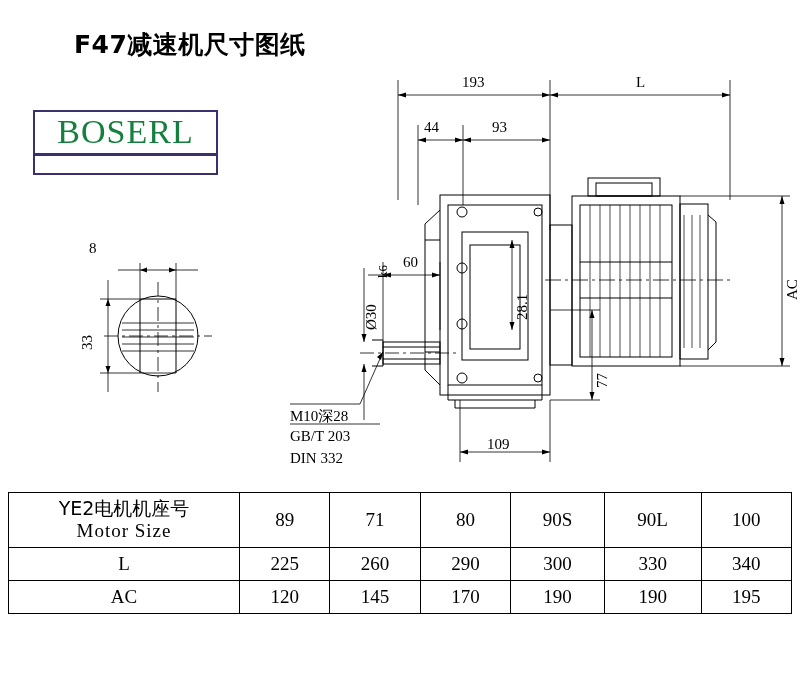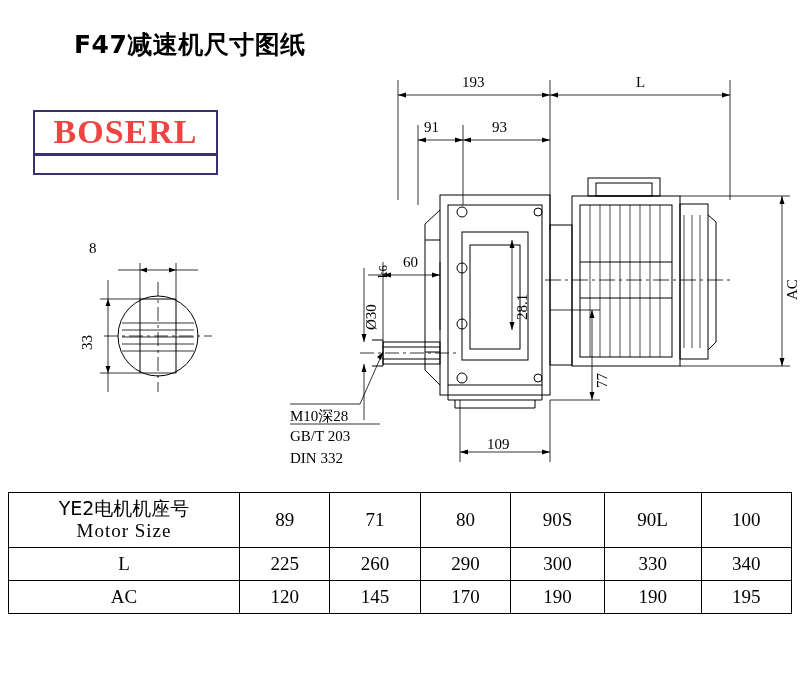--- a/index.html
+++ b/index.html
@@ -49,22 +49,22 @@
     height: 44px;
     border-bottom: 3px solid #3b2f6e;
     box-sizing: border-box;
     display: flex;
     align-items: center;
     justify-content: center;
   }
   .logo-text {
     font-family: "Liberation Serif", serif;
     font-size: 34px;
-    font-weight: bold;
-    color: #ef4444;
+    font-weight: normal;
+    color: #15803d;
     letter-spacing: 1px;
     line-height: 1;
     padding-bottom: 2px;
   }
   
   .lbl {
     position: absolute;
     font-family: "Liberation Serif", serif;
     font-size: 15px;
     white-space: nowrap;
@@ -312,21 +312,21 @@
       <g stroke-width="0.8">
         <path d="M383 352 L360 404 L290 404"></path>
         <path d="M290 424 L380 424"></path>
       </g>
       <polygon points="383,352 377,357 381,360" fill="#000" stroke="none"></polygon>
     </g>
   </svg>
 
   <div class="lbl" style="left:462px; top:74px;">193</div>
   <div class="lbl" style="left:636px; top:74px;">L</div>
-  <div class="lbl" style="left:424px; top:119px;">91</div>
+  <div class="lbl" style="left:424px; top:119px;">44</div>
   <div class="lbl" style="left:492px; top:119px;">93</div>
   <div class="lbl" style="left:403px; top:254px;">60</div>
 
   <div class="lbl rot" style="left:363px; top:330px;">Ø30</div>
   <div class="lbl rot small" style="left:375px; top:278px;">k6</div>
 
   <div class="lbl rot" style="left:514px; top:320px;">28.1</div>
   <div class="lbl rot" style="left:594px; top:388px;">77</div>
   <div class="lbl" style="left:487px; top:436px;">109</div>
   <div class="lbl rot" style="left:784px; top:300px;">AC</div>

